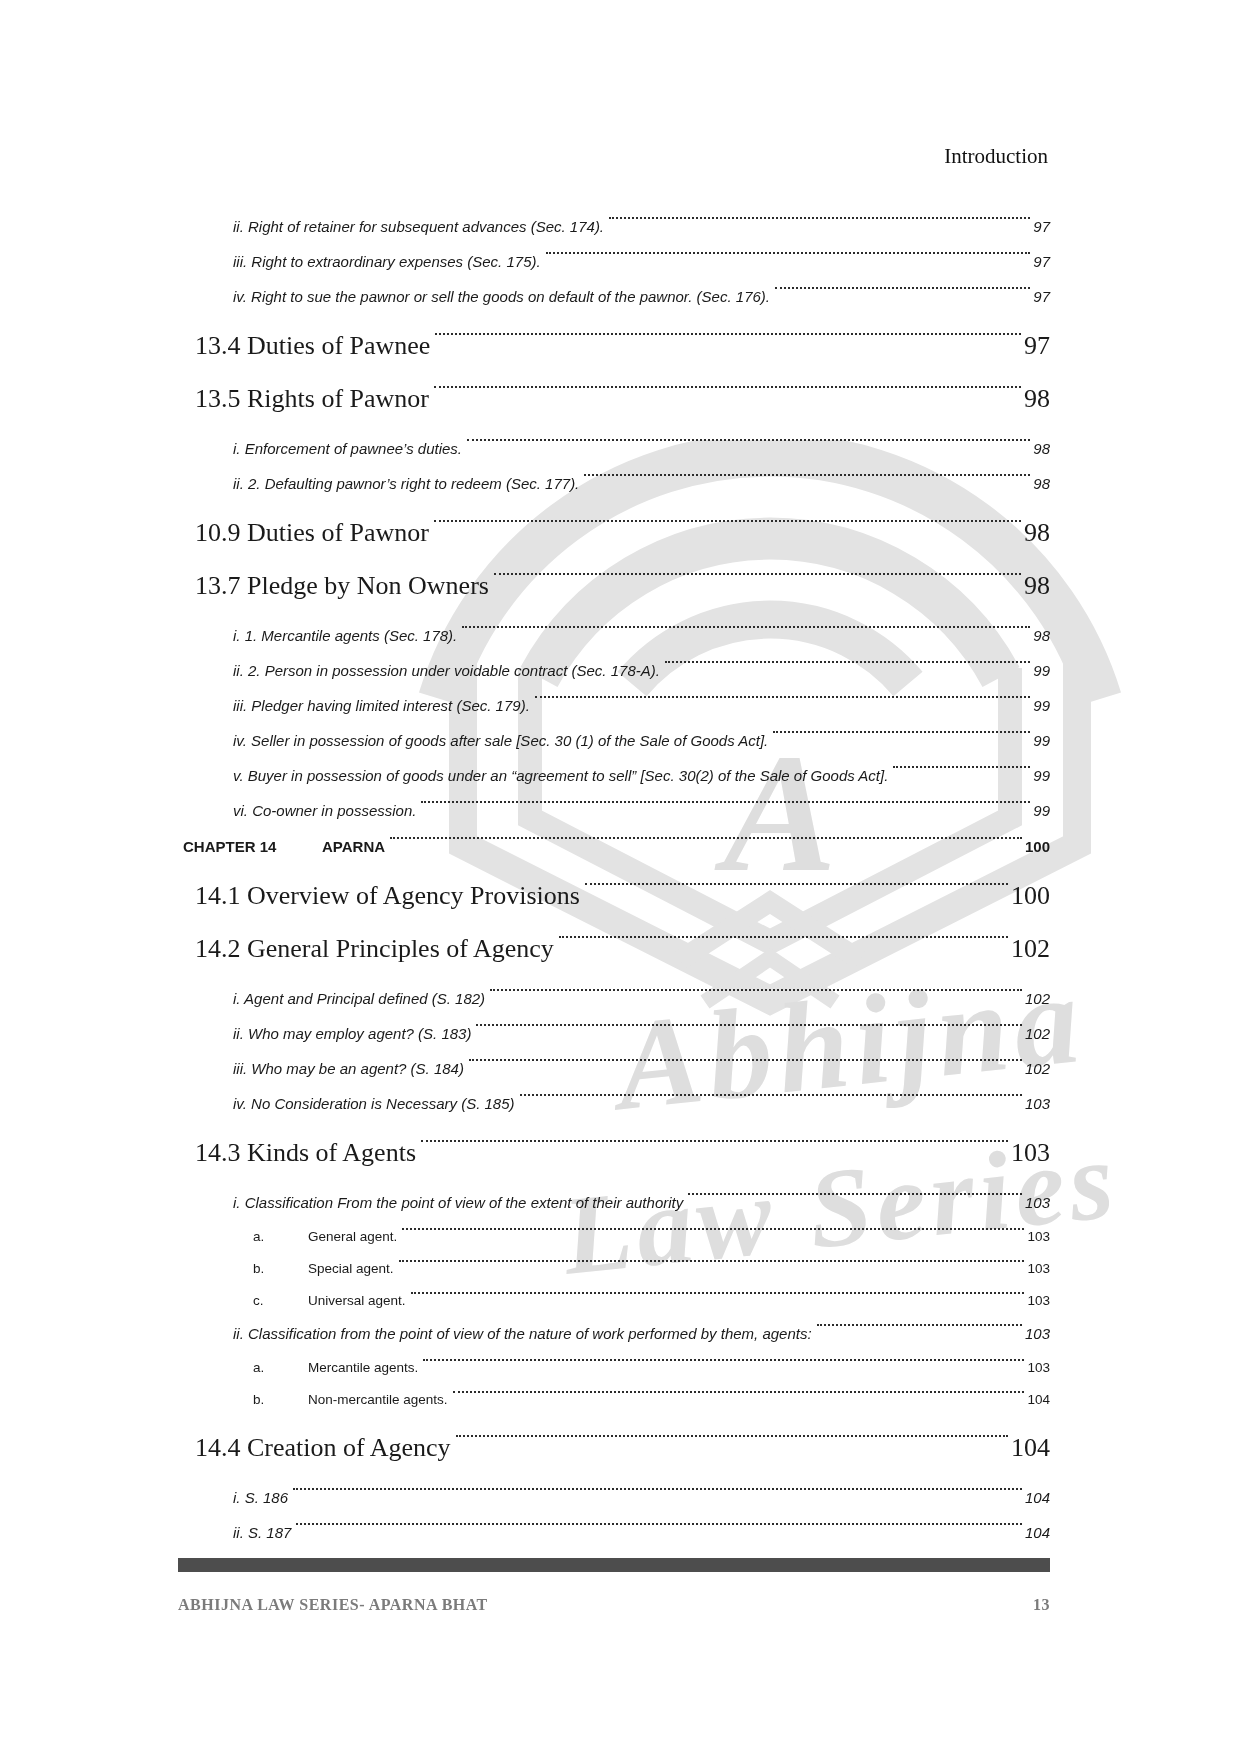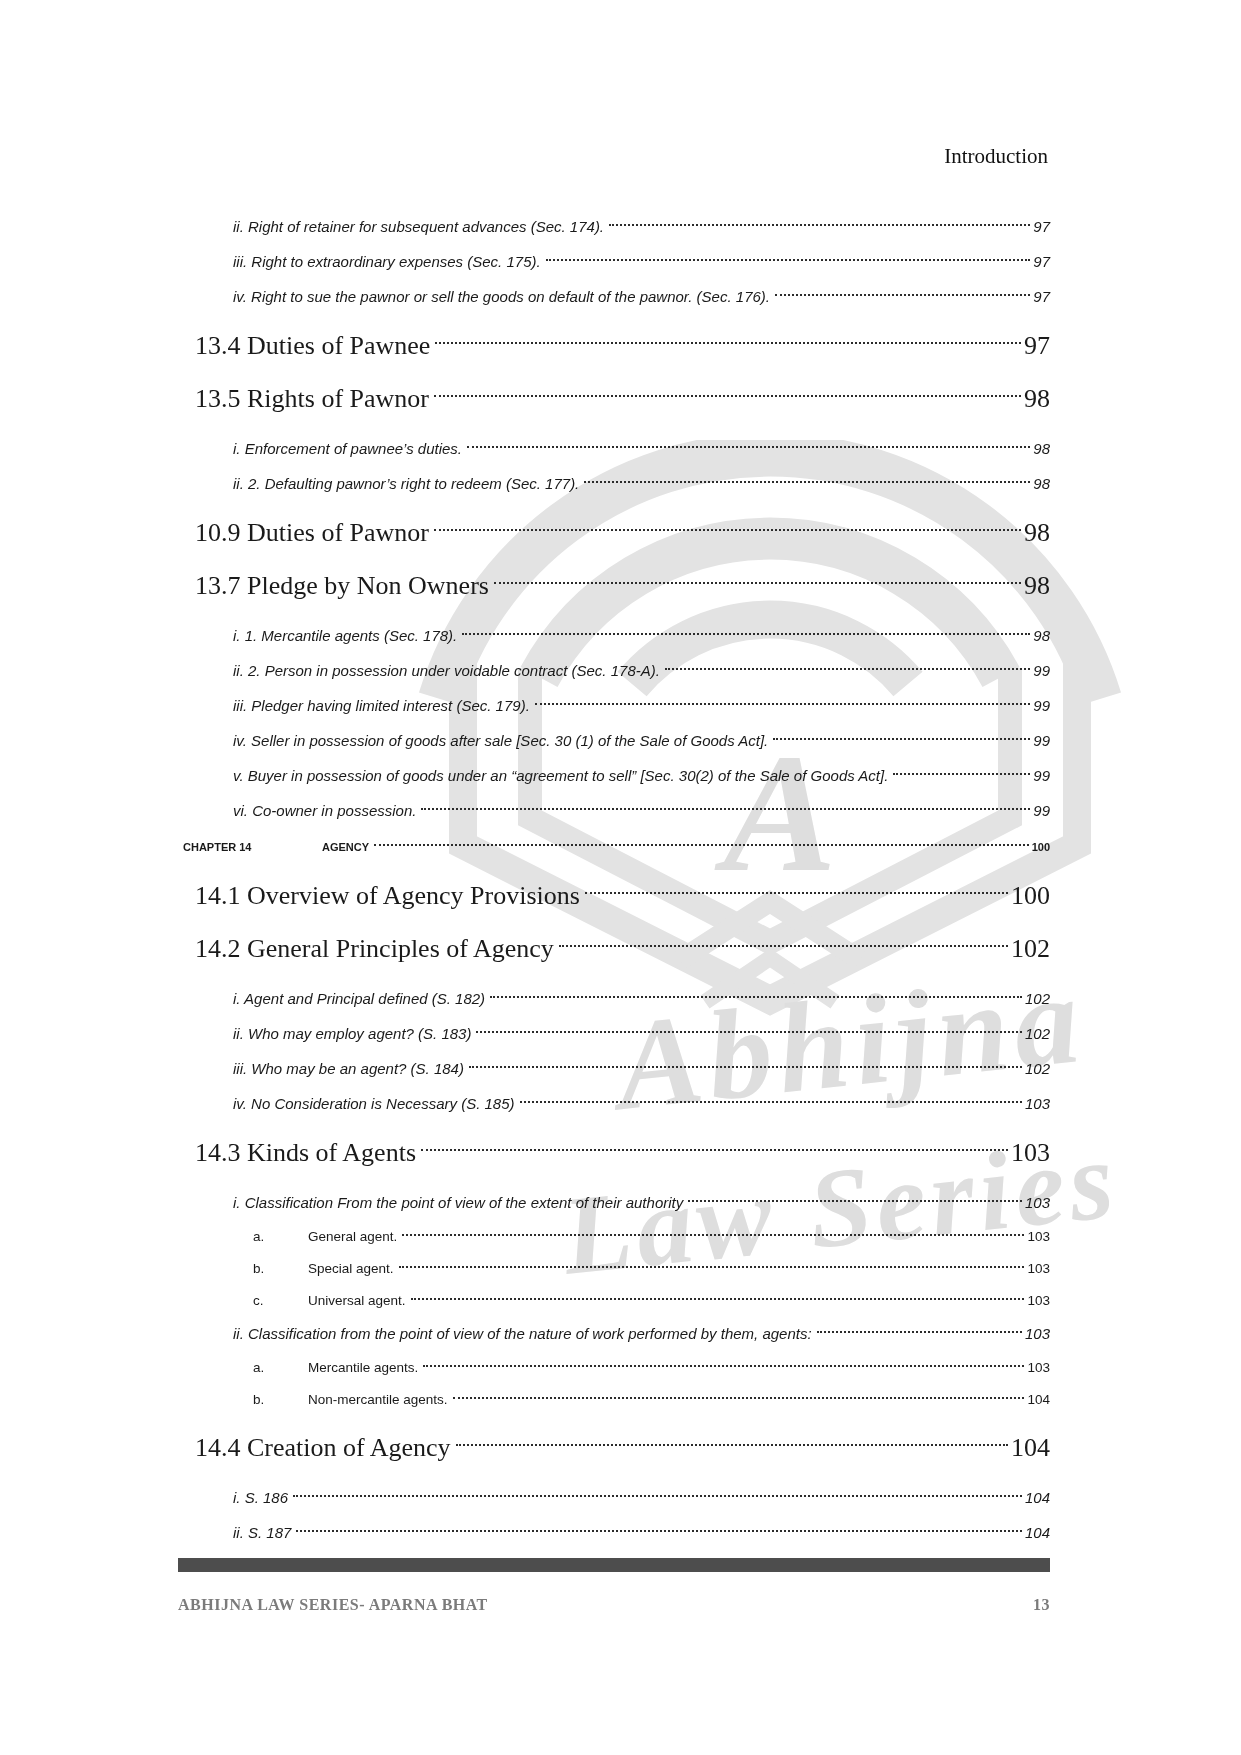--- a/index.html
+++ b/index.html
@@ -20,41 +20,41 @@
   .content{
     position:absolute;left:178px;top:0;width:872px;height:1734px;
     z-index:1;
   }
   .running-head{
     position:absolute;top:144px;right:2px;
     font-family:"Liberation Serif",serif;
     font-size:21px;color:#111;
   }
   .toc{padding-top:217px;}
-  .row{display:flex;align-items:center;}
+  .row{display:flex;align-items:flex-start;}
   .row .leader{
     flex:1;border-bottom:2px dotted #2b2b2b;
     margin:0 3px 4px 5px;min-width:20px;
   }
   .row .page-num{white-space:nowrap;}
   
   .row.sub{
     font-style:italic;font-size:15px;line-height:20px;
     padding-left:55px;margin-bottom:15px;
   }
   
   .row.section{
     font-family:"Liberation Serif",serif;
     font-size:26px;line-height:25px;
     padding-left:17px;margin-top:26px;margin-bottom:28px;
   }
   .row.section .leader{margin-bottom:5px;}
   
   .row.chapter{
-    font-weight:bold;font-size:11px;line-height:20px;
+    font-weight:bold;font-size:15px;line-height:20px;
     padding-left:5px;margin-top:16px;margin-bottom:15px;
   }
   .row.chapter .chap-num{display:inline-block;width:139px;flex:none;}
   
   .row.lettered{
     font-size:13.5px;line-height:18px;
     padding-left:75px;margin-bottom:14px;
   }
   .row.lettered .letter{display:inline-block;width:55px;flex:none;}
   
@@ -162,21 +162,21 @@
           <span class="leader"></span>
           <span class="page-num">99</span>
         </div>
         <div class="row sub">
           <span class="label">vi. Co-owner in possession.</span>
           <span class="leader"></span>
           <span class="page-num">99</span>
         </div>
         <div class="row chapter">
           <span class="chap-num">CHAPTER 14</span>
-          <span class="label">AGENCY</span>
+          <span class="label">APARNA</span>
           <span class="leader"></span>
           <span class="page-num">100</span>
         </div>
         <div class="row section">
           <span class="label">14.1 Overview of Agency Provisions</span>
           <span class="leader"></span>
           <span class="page-num">100</span>
         </div>
         <div class="row section">
           <span class="label">14.2 General Principles of Agency</span>

